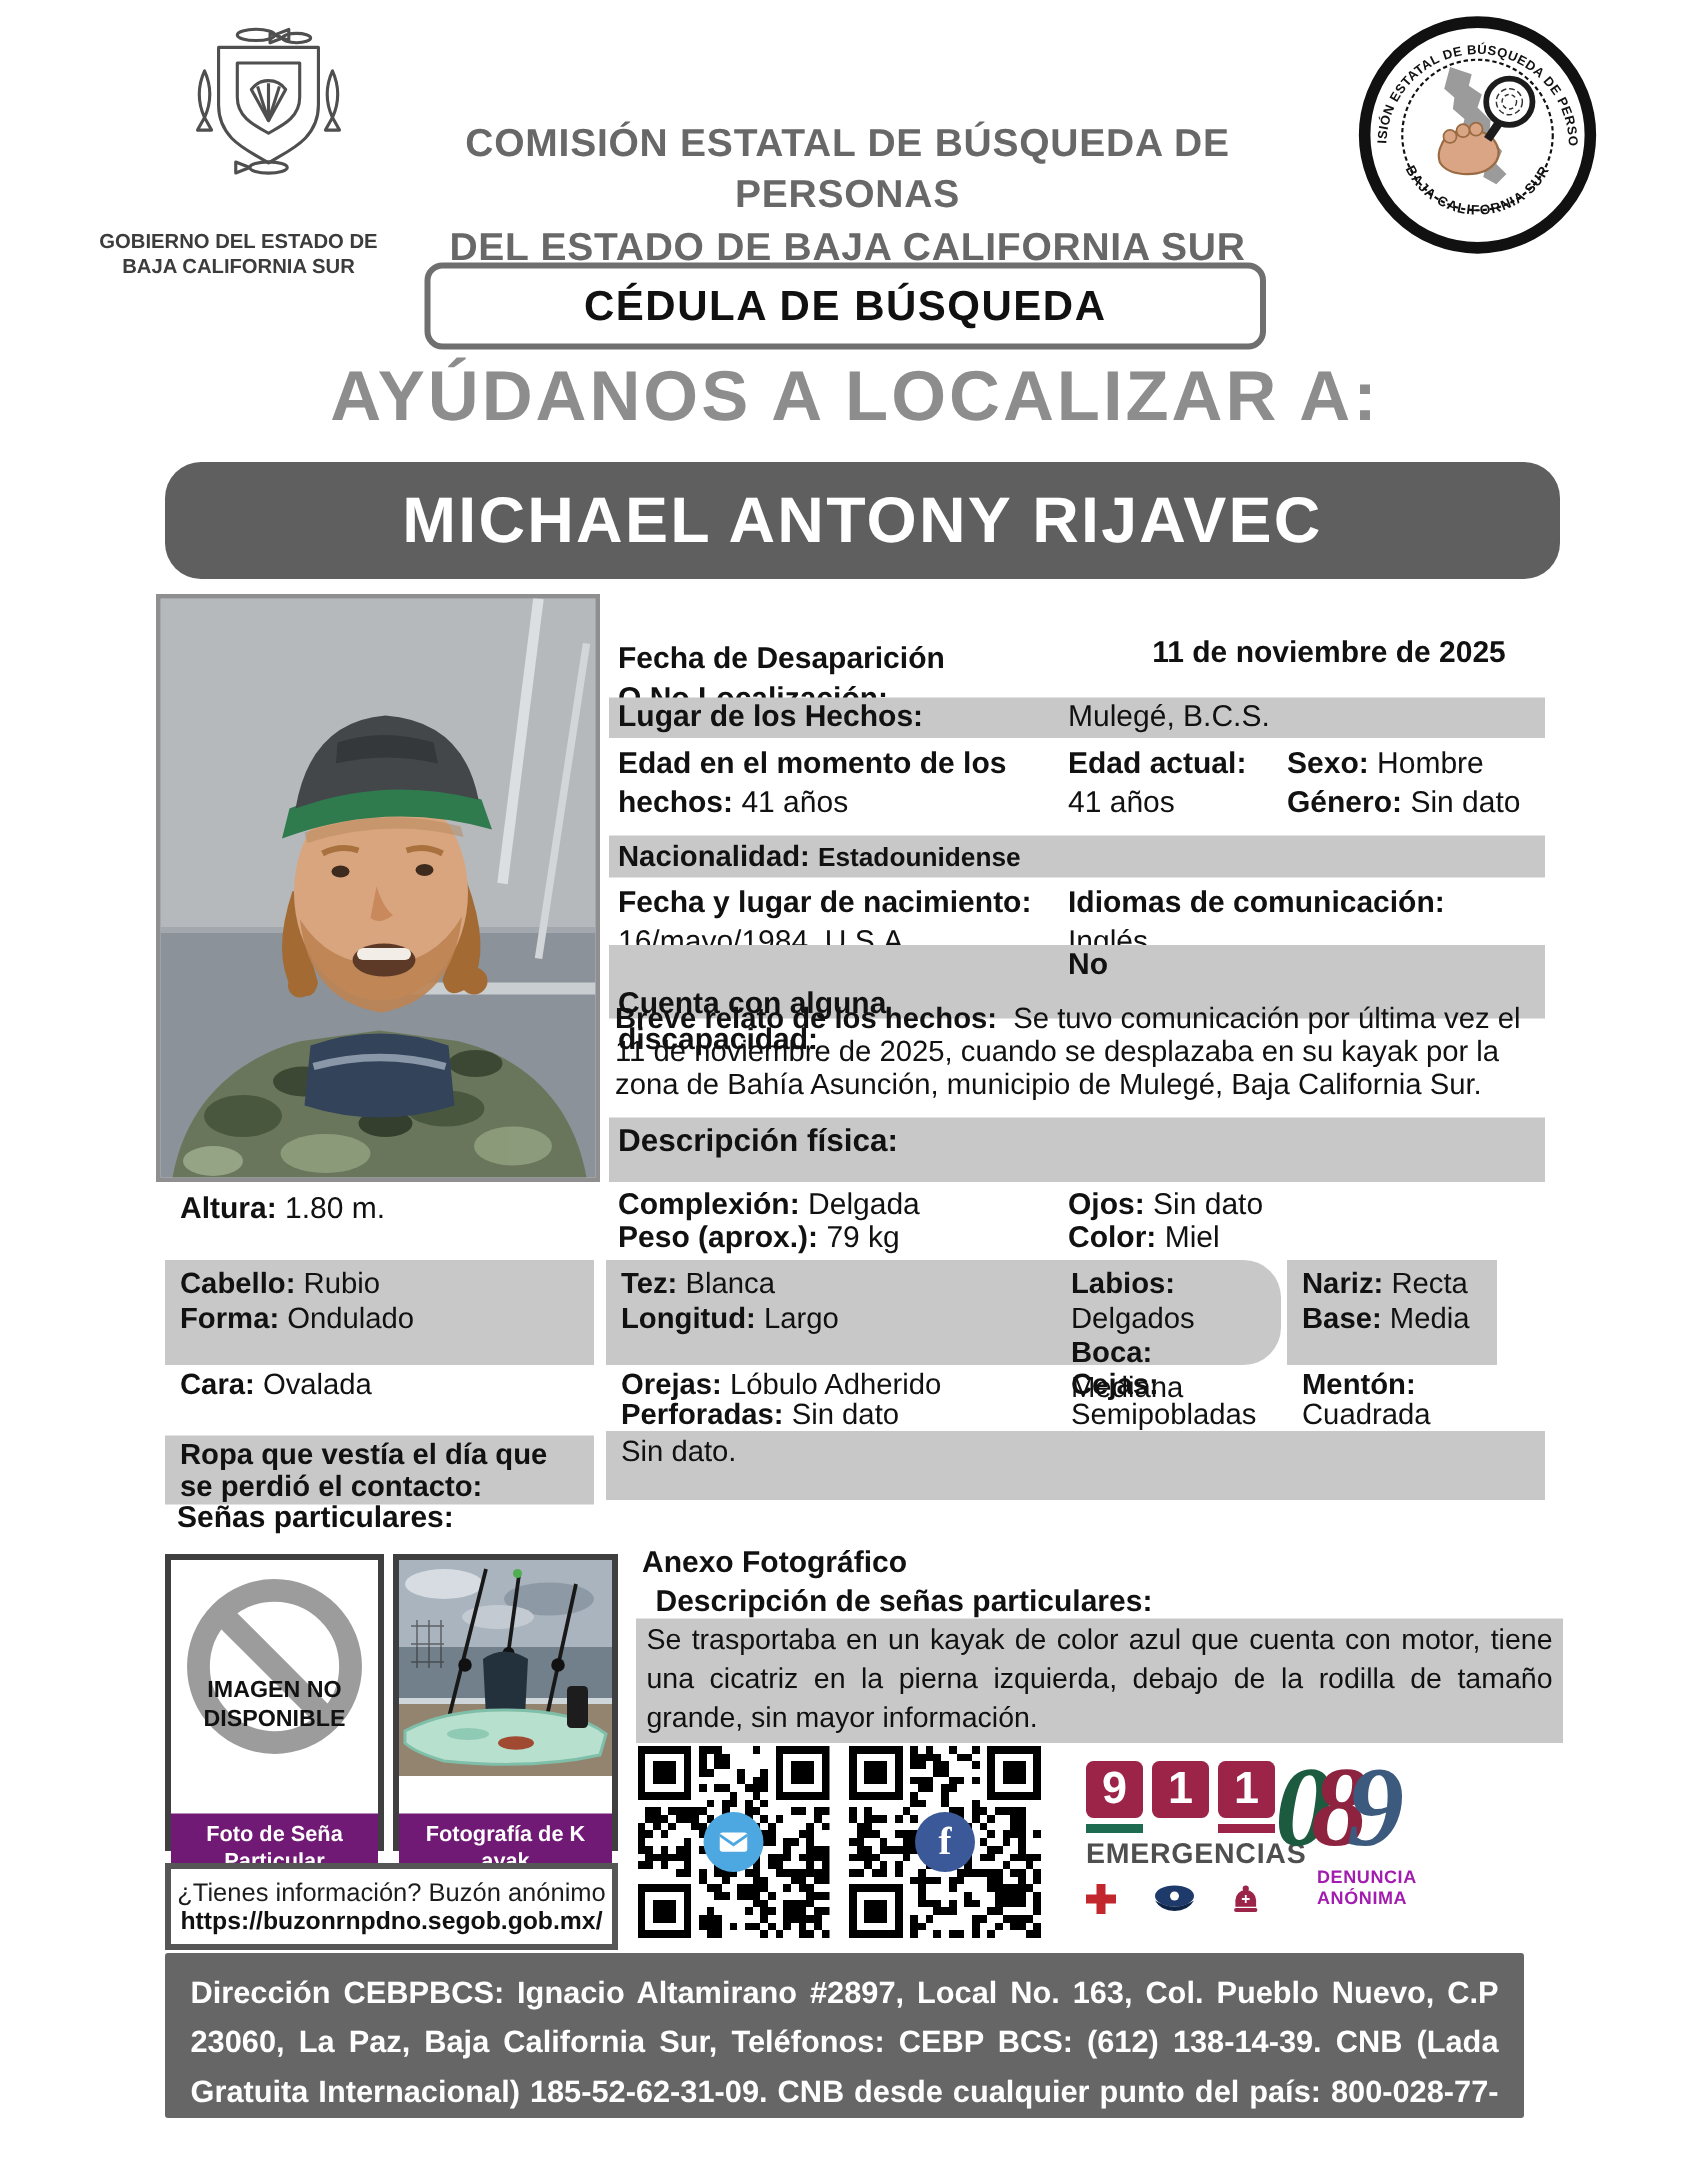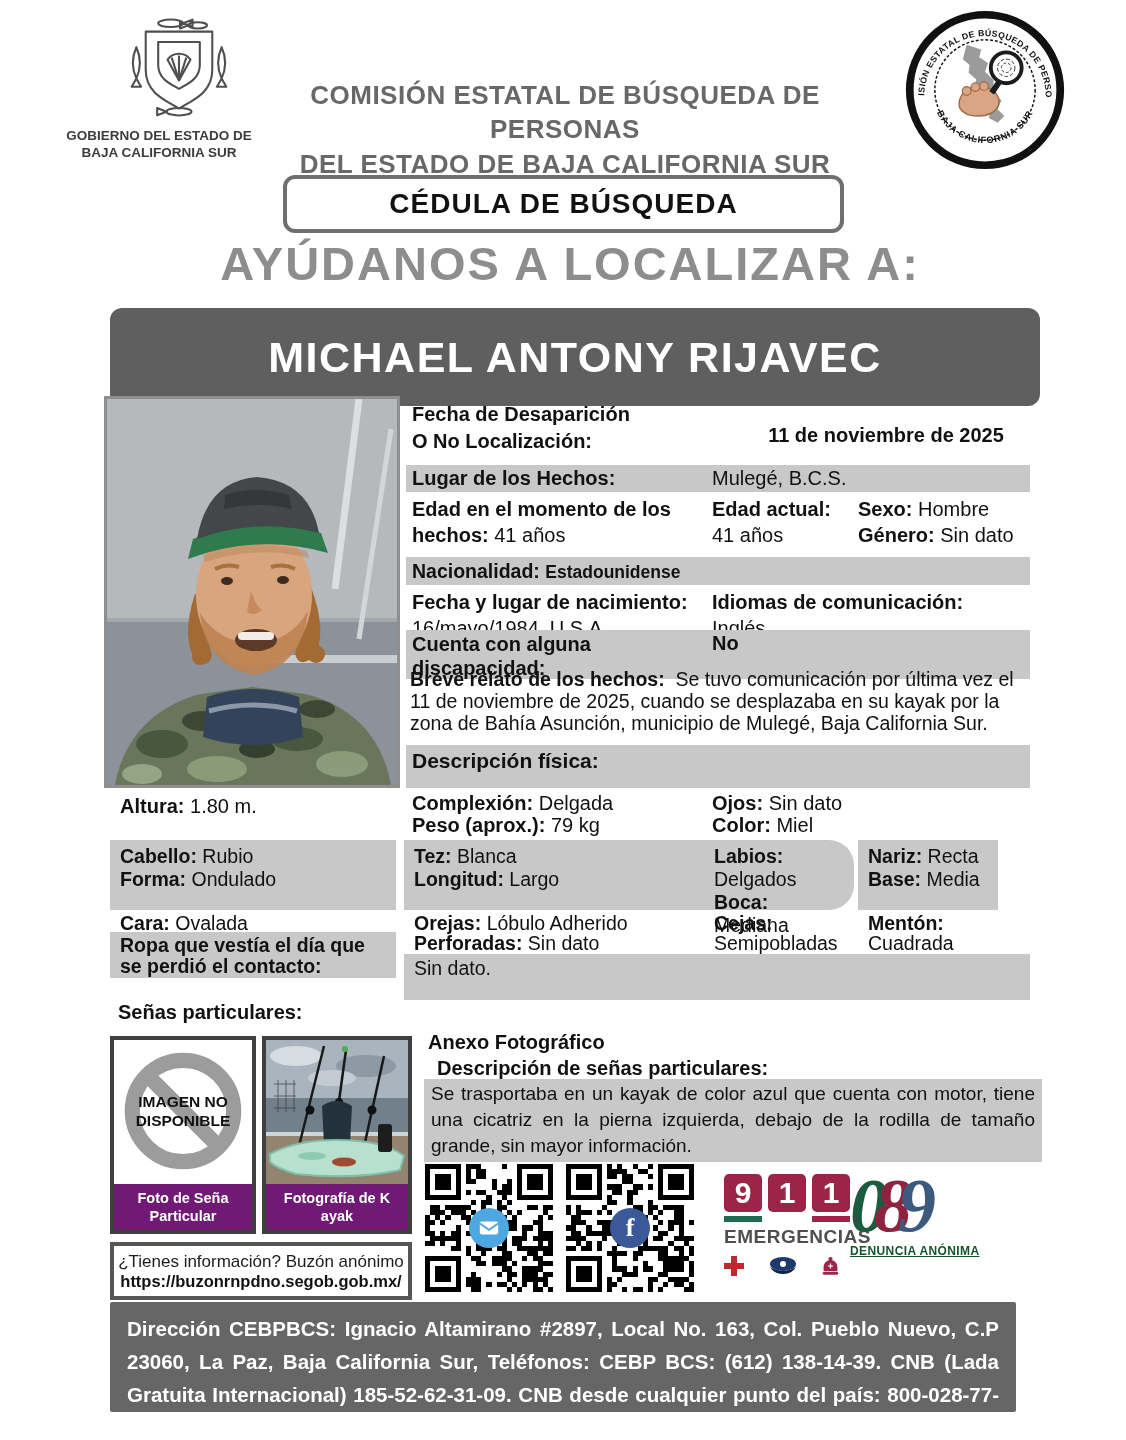--- a/index.html
+++ b/index.html
@@ -1,38 +1,38 @@
 <!DOCTYPE html>
 <html><head>
 <meta charset="utf-8">
 <style>
   html,body{margin:0;padding:0;background:#fff;}
   .page{position:relative;width:1126px;height:1440px;background:#fff;overflow:hidden;
         font-family:"Liberation Sans",sans-serif;color:#111;}
   .abs{position:absolute;}
   .b{font-weight:bold;}
-  .pre{white-space:pre-line;}
+  .pre{white-space:pre-line;margin-top:25px;}
   .band{position:absolute;background:#c8c8c8;box-sizing:border-box;}
   .cell{box-sizing:border-box;padding:5px 10px;font-size:19.5px;line-height:23px;}
   .cell2{box-sizing:border-box;padding:2px 10px;font-size:19.5px;line-height:20px;}
 
   
   #coat{left:103px;top:16px;width:152px;height:112px;}
   #gov{left:52px;top:128px;width:214px;text-align:center;font-weight:bold;font-size:13.5px;
        line-height:1.25;color:#3c3c3c;}
   #title{left:238px;top:78px;width:654px;text-align:center;color:#686868;font-weight:bold;
          font-size:26px;line-height:1.32;letter-spacing:.5px;}
   #seal{left:903px;top:8px;width:164px;height:164px;}
 
   #cedula{left:283px;top:175px;width:553px;height:50px;border:4px solid #6f6f6f;border-radius:12px;
           display:flex;align-items:center;justify-content:center;font-size:28px;font-weight:bold;
           letter-spacing:1px;background:#fff;}
   #help{left:90px;top:236px;width:960px;text-align:center;font-size:47px;font-weight:bold;
         color:#8d8d8d;letter-spacing:2px;}
-  #nameBanner{left:110px;top:308px;width:930px;height:98px;background:#5f5f5f;border-radius:12px;
+  #nameBanner{left:110px;top:308px;width:930px;height:78px;background:#5f5f5f;border-radius:24px;
         display:flex;align-items:center;justify-content:center;color:#fff;font-size:43px;
         font-weight:bold;letter-spacing:1.5px;}
 
   #photo{left:104px;top:396px;width:296px;height:392px;border:3px solid #8f8f8f;box-sizing:border-box;
          background:#b5b9bc;}
 
   
   #fechaLbl{left:412px;top:401px;font-size:20px;font-weight:bold;line-height:1.35;}
   #fechaVal{left:740px;top:424px;width:292px;text-align:center;font-size:20px;font-weight:bold;}
   #lugarBand{left:406px;top:465px;width:624px;height:27px;}
@@ -100,21 +100,21 @@
   .icoRow{display:flex;justify-content:space-between;width:116px;margin-top:7px;align-items:center;}
   .cross{position:relative;width:20px;height:20px;}
   .cross::before,.cross::after{content:"";position:absolute;background:#c1272d;}
   .cross::before{left:7px;top:0;width:6px;height:20px;}
   .cross::after{left:0;top:7px;width:20px;height:6px;}
   #l089{left:850px;top:1166px;width:150px;}
   .d089{display:flex;font-size:76px;font-weight:bold;font-style:italic;line-height:78px;
         font-family:"Liberation Serif",serif;}
   .d089 span+span{margin-left:-14px;}
   #d0{color:#1d5b41;} #d8{color:#8e2340;} #d9{color:#3c5a7d;}
-  #l089Lbl{font-size:12px;font-weight:bold;color:#14532d;margin-top:0;letter-spacing:.4px;text-decoration:underline;}
+  #l089Lbl{font-size:12px;font-weight:bold;color:#a21caf;margin-top:0;margin-left:28px;letter-spacing:.4px;}
 
   #buzon{left:110px;top:1242px;width:302px;height:58px;border:4px solid #565656;box-sizing:border-box;
          display:flex;flex-direction:column;align-items:center;justify-content:center;background:#fff;}
   #buzonL1{font-size:17px;color:#1c1c1c;}
   #buzonL2{font-size:16.5px;font-weight:bold;color:#111;}
 
   #footer{left:110px;top:1302px;width:906px;height:110px;background:#666;color:#fff;font-weight:bold;
           font-size:20.5px;line-height:1.6;padding:11px 17px;box-sizing:border-box;text-align:justify;
           border-radius:2px;}
 </style>

